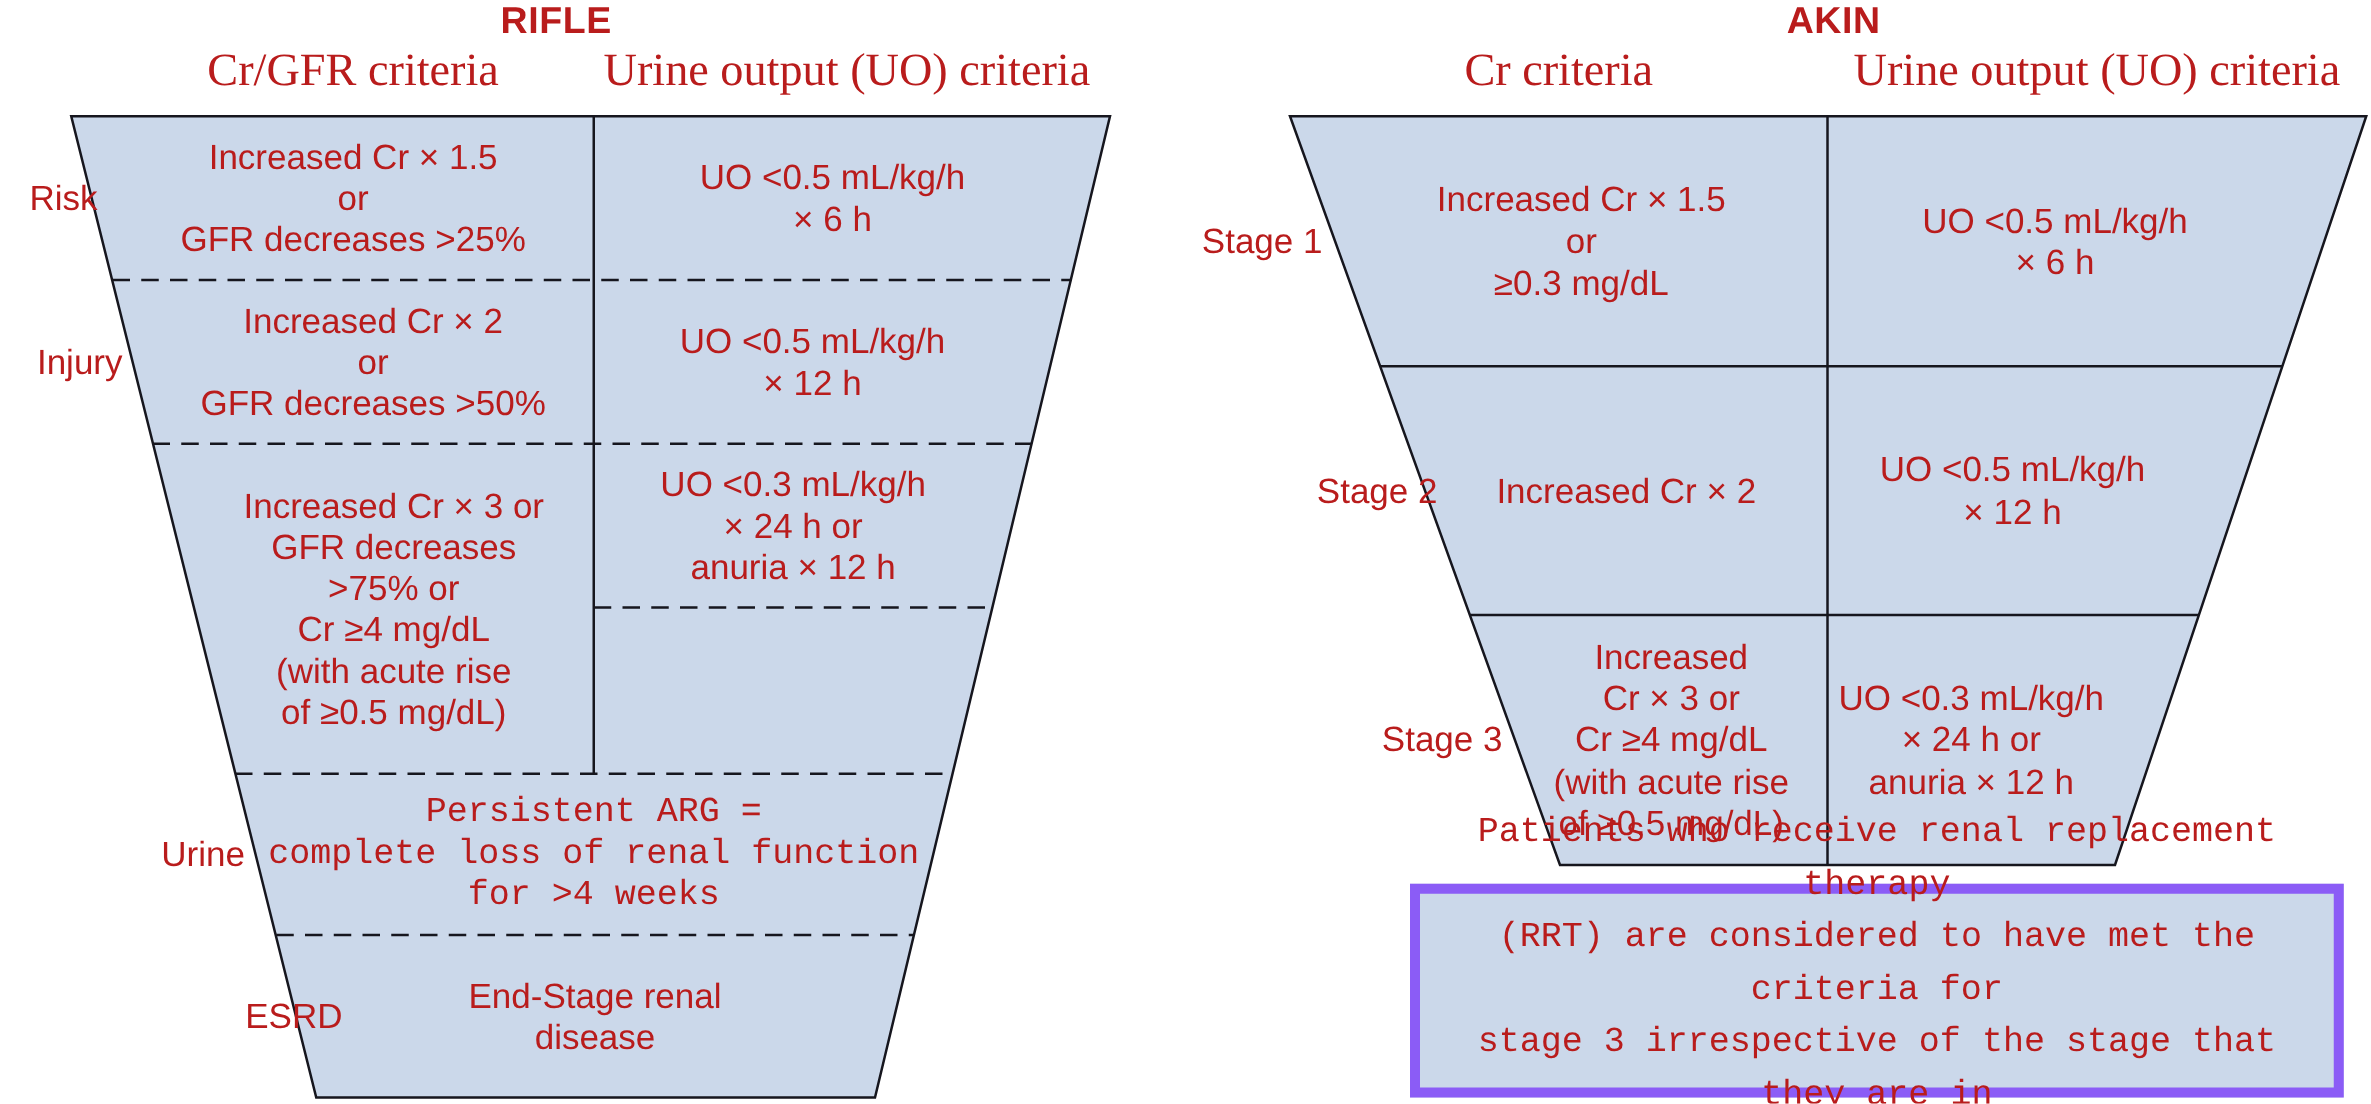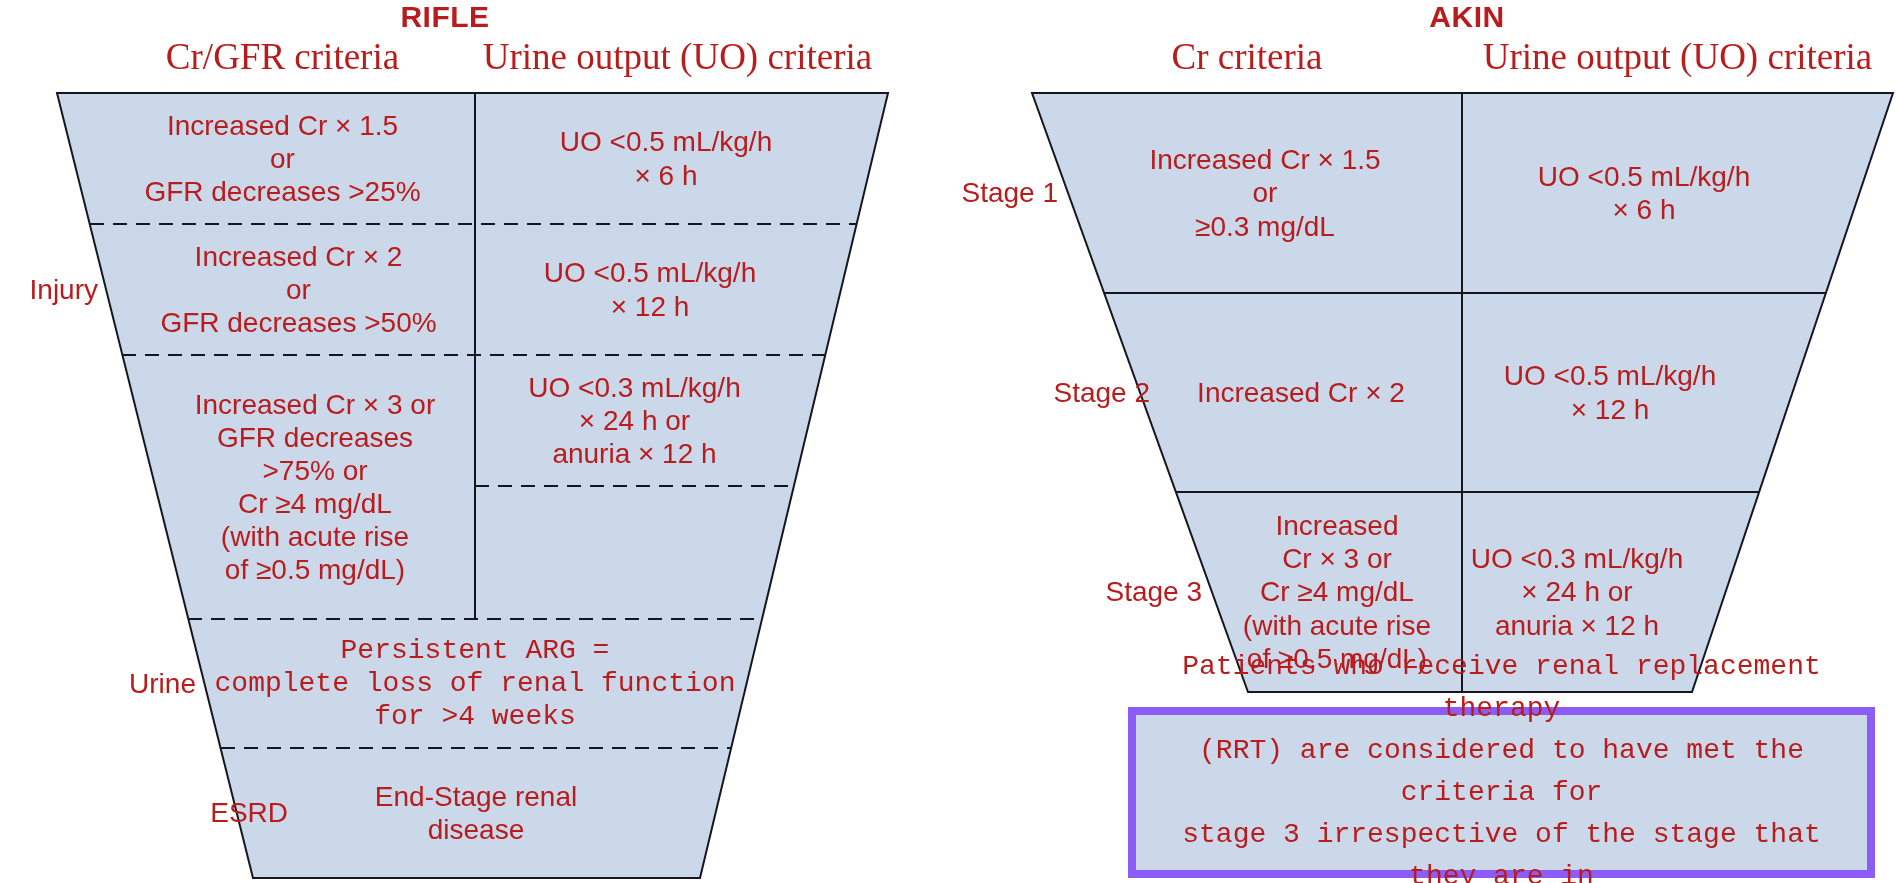--- a/index.html
+++ b/index.html
@@ -36,23 +36,24 @@
     <line x1="1462" y1="93" x2="1462" y2="692" stroke="#16161e" stroke-width="2"></line>
     <line x1="1104" y1="293" x2="1826" y2="293" stroke="#16161e" stroke-width="2"></line>
     <line x1="1176" y1="492" x2="1759" y2="492" stroke="#16161e" stroke-width="2"></line>
   </svg>
 
   <div class="title" style="left:0;top:0;width:890px;height:34px;">RIFLE</div>
 
   <div class="hdr" style="left:90px;top:36px;width:385px;height:40px;">Cr/GFR criteria</div>
   <div class="hdr" style="left:475px;top:36px;width:405px;height:40px;">Urine output (UO) criteria</div>
 
+  <div class="row-label" style="left:0;top:93px;width:78px;height:131px;">Risk</div>
   <div class="row-label" style="left:0;top:224px;width:98px;height:131px;">Injury</div>
   <div class="row-label" style="left:0;top:619px;width:196px;height:129px;">Urine</div>
-  <div class="row-label" style="left:16px;top:748px;width:228px;height:130px;padding-left:44px;">ESRD</div>
+  <div class="row-label" style="left:2px;top:748px;width:228px;height:130px;padding-left:44px;">ESRD</div>
 
   <div class="cell" style="left:90px;top:93px;width:385px;height:131px;">Increased Cr × 1.5
 or
 GFR decreases &gt;25%</div>
   <div class="cell" style="left:475px;top:93px;width:382px;height:131px;">UO &lt;0.5 mL/kg/h
 × 6 h</div>
 
   <div class="cell" style="left:122px;top:224px;width:353px;height:131px;">Increased Cr × 2
 or
 GFR decreases &gt;50%</div>

